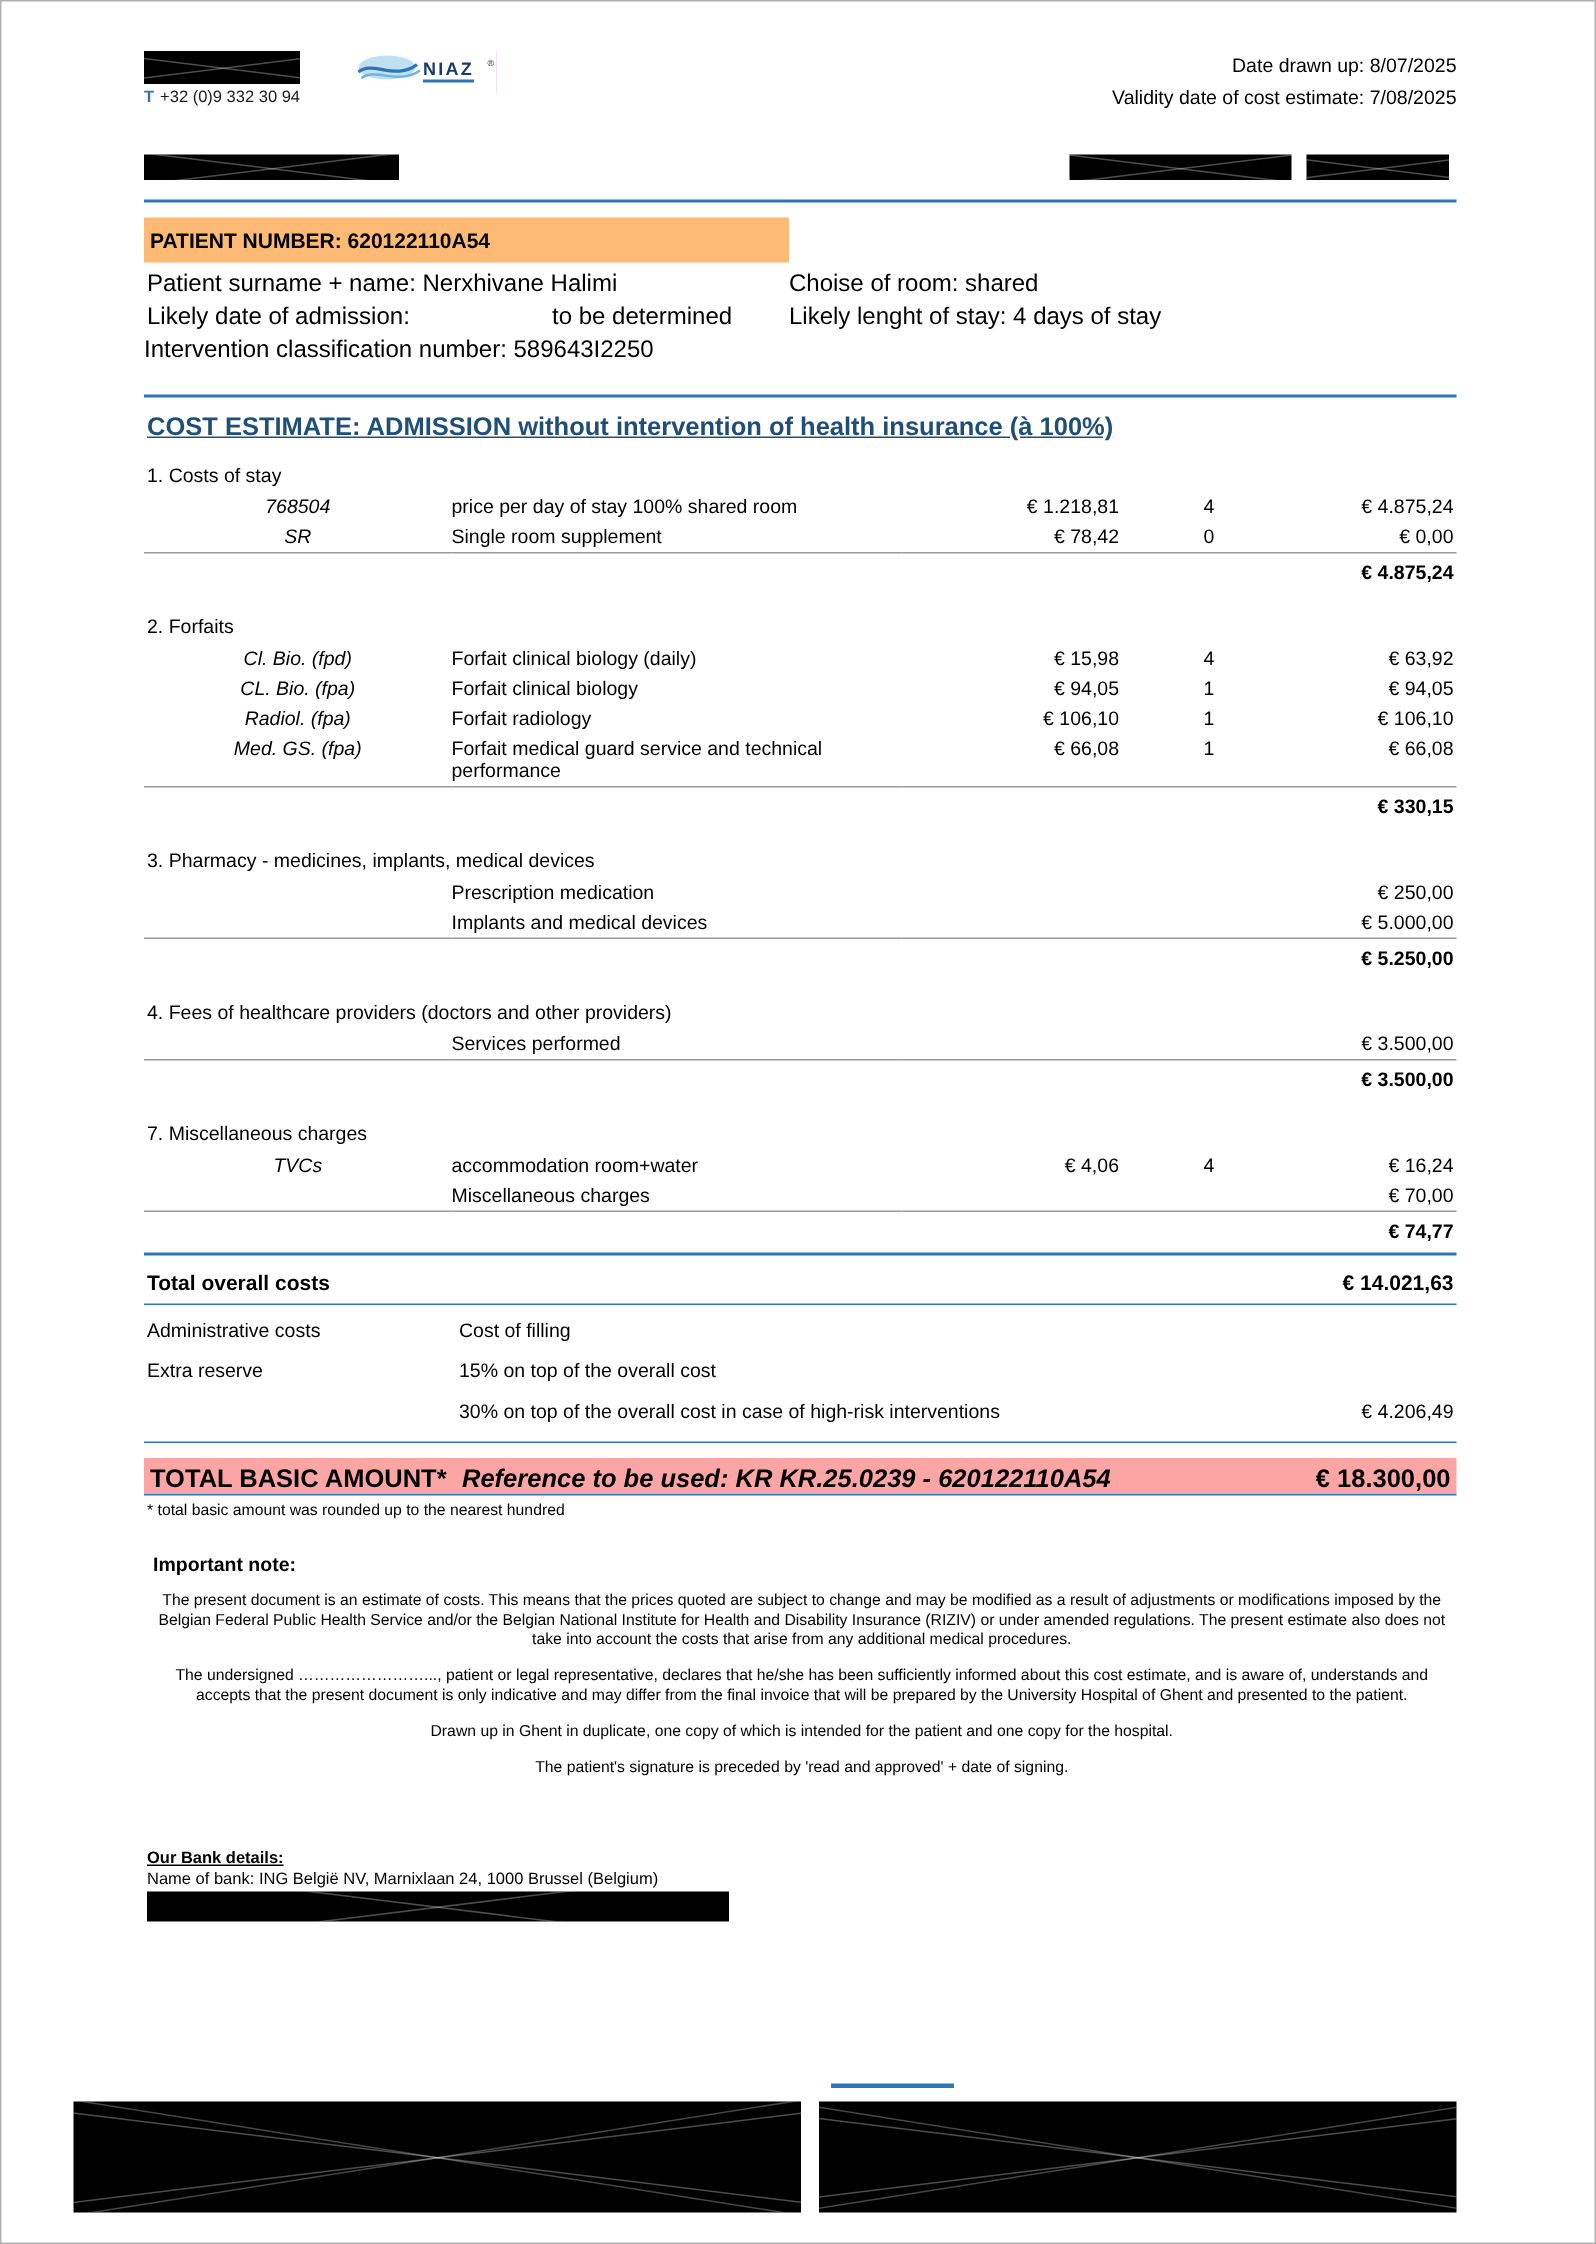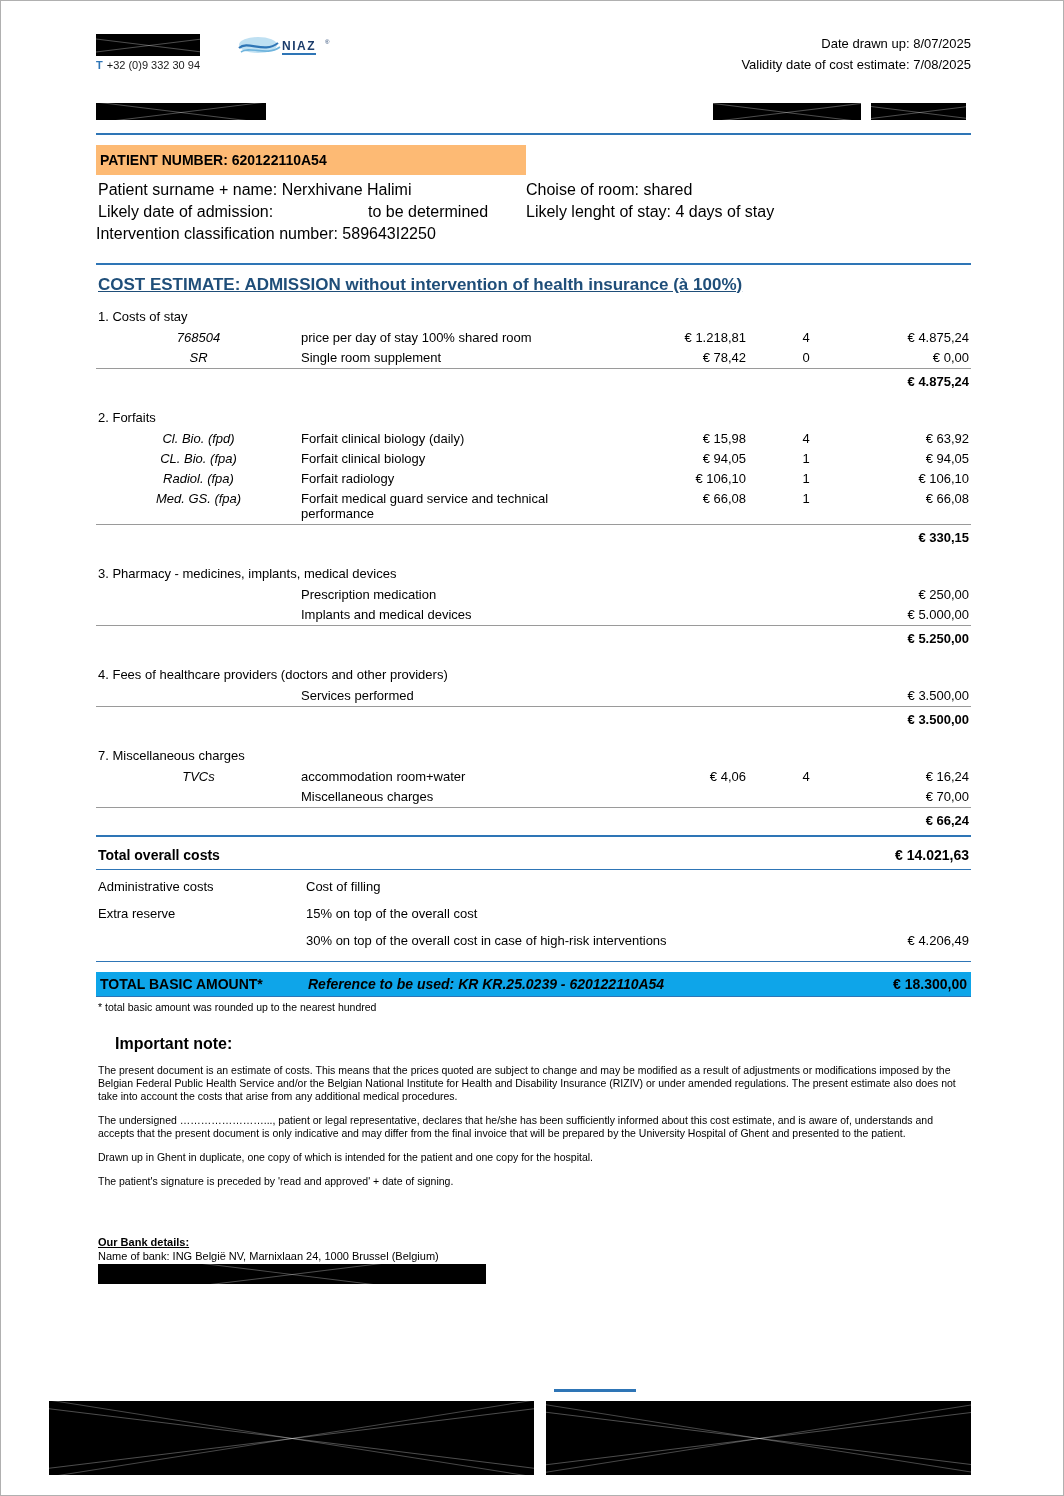--- a/index.html
+++ b/index.html
@@ -105,35 +105,35 @@
   .total-row { position: relative; height: 26px; margin-top: 6px; font-size: 14px; font-weight: bold; }
   .total-row .l { position: absolute; left: 2px; top: 4px; }
   .total-row .r { position: absolute; right: 2px; top: 4px; }
 
   .admin-line { position: relative; font-size: 13px; height: 18px; margin-top: 9px; }
   .admin-line .a { position: absolute; left: 2px; }
   .admin-line .b { position: absolute; left: 210px; }
   .admin-line .c { position: absolute; right: 2px; }
 
   .basic-band {
-    background: #0ea5e9;
+    background: #fca5a5;
     position: relative;
     height: 24px;
     margin-top: 10px;
-    font-size: 14px;
+    font-size: 17px;
     font-weight: bold;
     text-align: center;
   }
   .basic-band .bl { position: absolute; left: 4px; top: 4px; }
   .basic-band .bm { position: absolute; left: 212px; top: 4px; font-style: italic; font-weight: bold; }
   .basic-band .br { position: absolute; right: 4px; top: 4px; }
   .footnote { font-size: 10.5px; margin-top: 4px; margin-left: 2px; color: #000; }
 
-  .note-title { font-size: 16px; font-weight: bold; margin-top: 22px; margin-left: 19px; }
-  .para { font-size: 10.5px; line-height: 13px; margin-top: 11px; margin-left: 2px; text-align: left; color: #000; }
+  .note-title { font-size: 13px; font-weight: bold; margin-top: 22px; margin-left: 6px; }
+  .para { font-size: 10.5px; line-height: 13px; margin-top: 11px; margin-left: 2px; text-align: center; color: #000; }
 
   .bank-title { font-size: 11px; font-weight: bold; text-decoration: underline; margin-top: 48px; margin-left: 2px; }
   .bank-line { font-size: 11px; margin-top: 2px; margin-left: 2px; }
   .bank-redact { width: 388px; height: 20px; margin-left: 2px; margin-top: 2px; }
 
   .footer-wrap { position: absolute; left: 48px; right: 48px; bottom: 18px; height: 88px; }
   .f-left { position: absolute; left: 0; top: 12px; width: 485px; height: 74px; }
   .f-accent { position: absolute; left: 505px; top: 0; width: 82px; height: 3px; background: #2e75b6; }
   .f-right { position: absolute; left: 497px; top: 12px; width: 425px; height: 74px; }
   .bigx { position: absolute; inset: 0; overflow: hidden; }
@@ -329,21 +329,21 @@
       </tr>
       <tr>
         <td class="c-code line-under"></td>
         <td class="c-desc line-under">Miscellaneous charges</td>
         <td class="c-price line-under"></td>
         <td class="c-qty line-under"></td>
         <td class="c-tot line-under">€ 70,00</td>
       </tr>
       <tr class="subtotal-row">
         <td colspan="4"></td>
-        <td class="c-tot">€ 66,24</td>
+        <td class="c-tot">€ 74,77</td>
       </tr>
     </tbody>
       </table>
 
     
     <div class="rule-thick"></div>
     <div class="total-row">
       <span class="l">Total overall costs</span>
       <span class="r">€ 14.021,63</span>
     </div>

